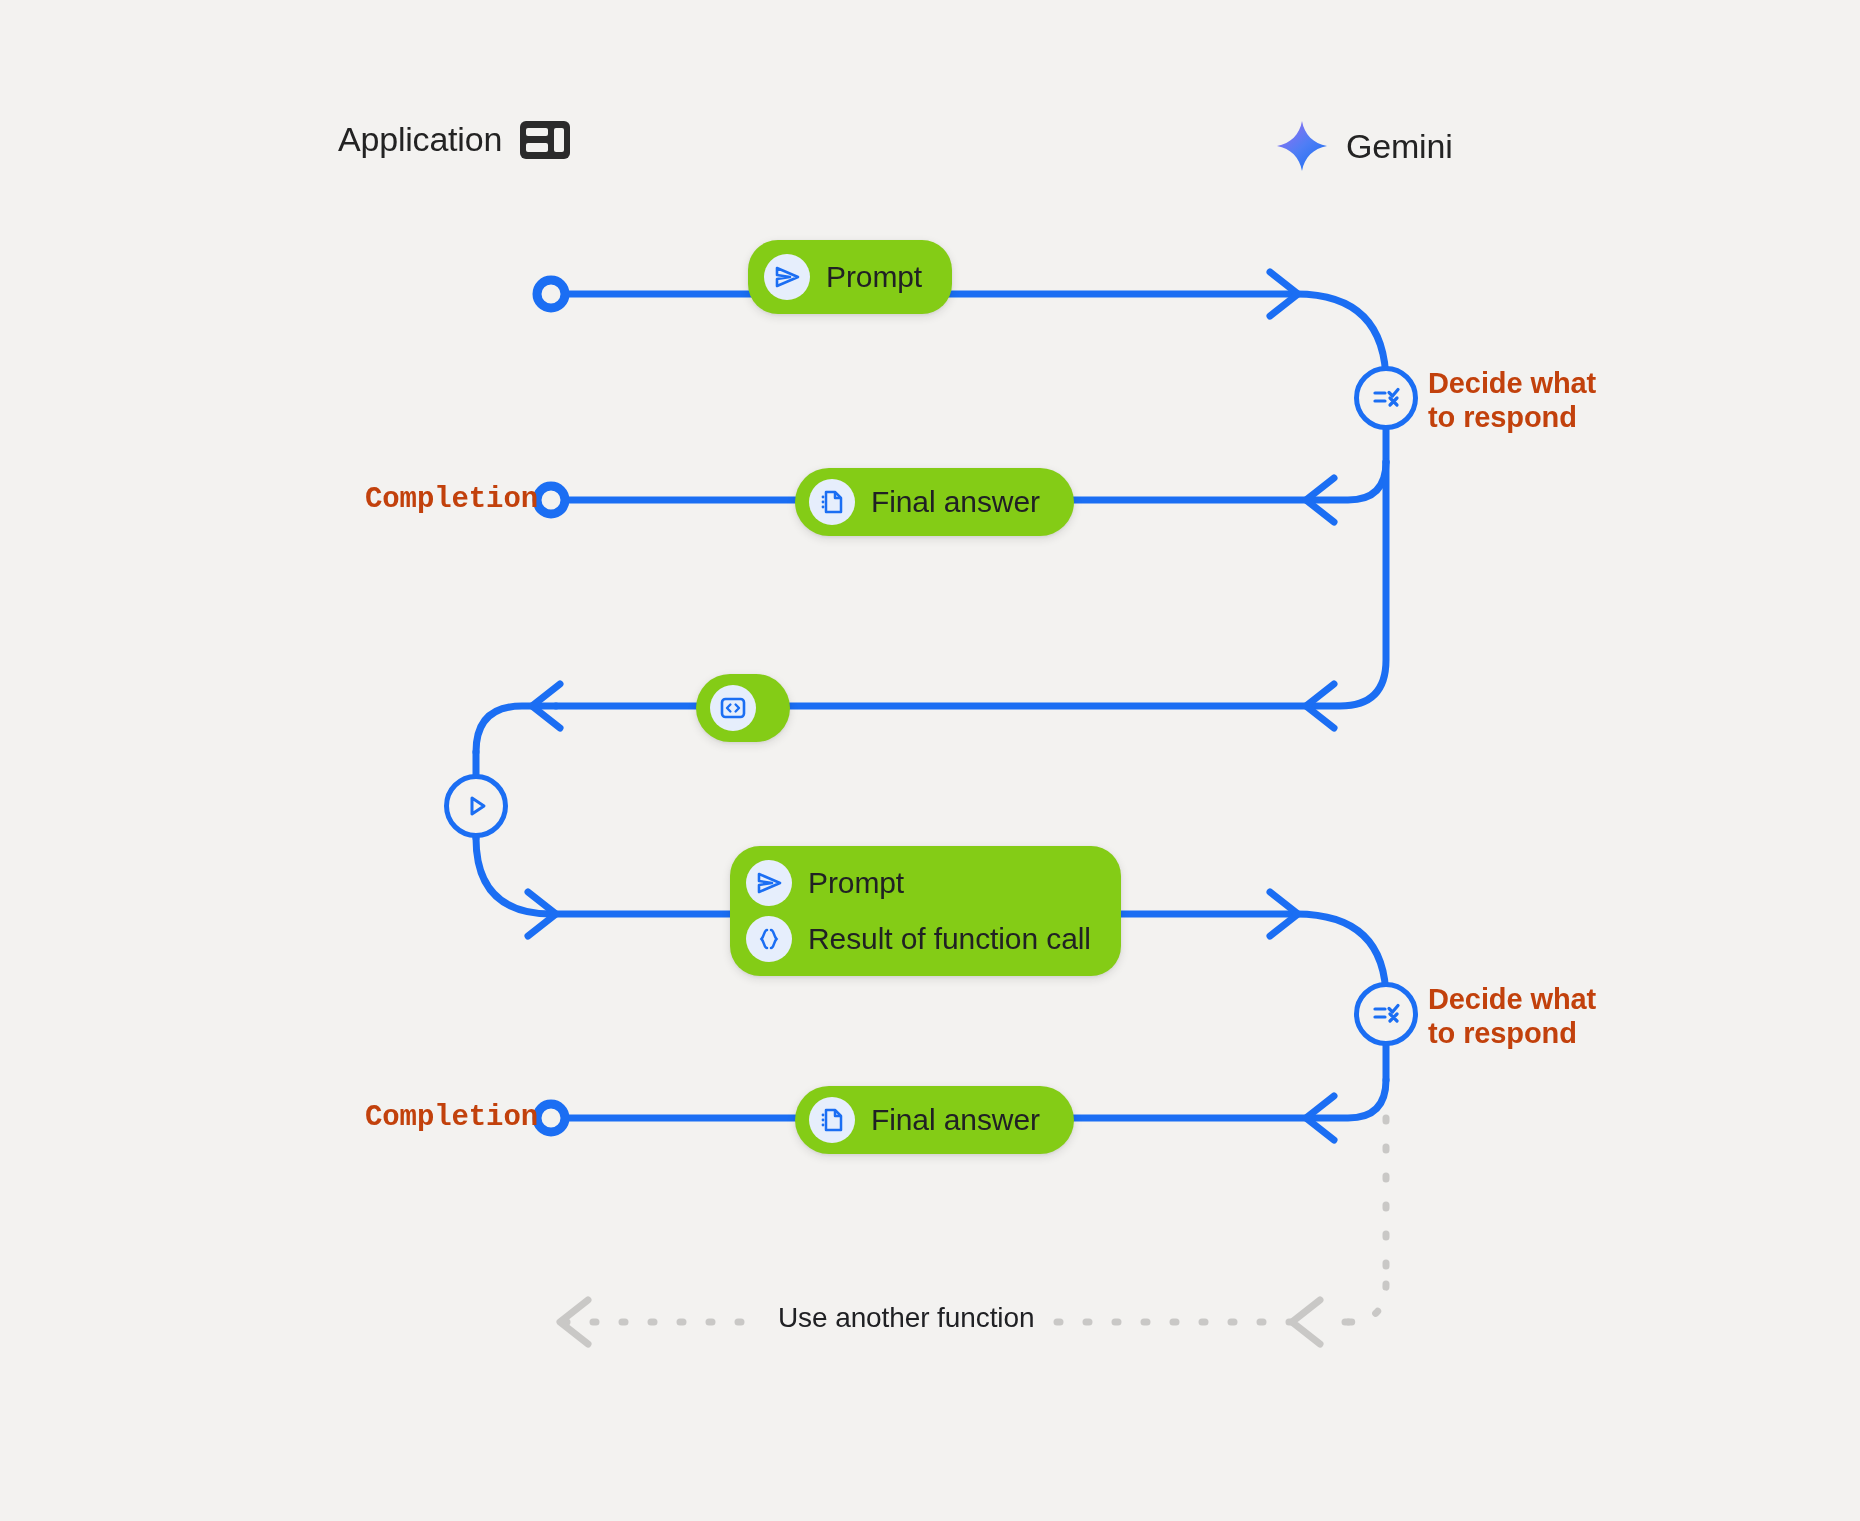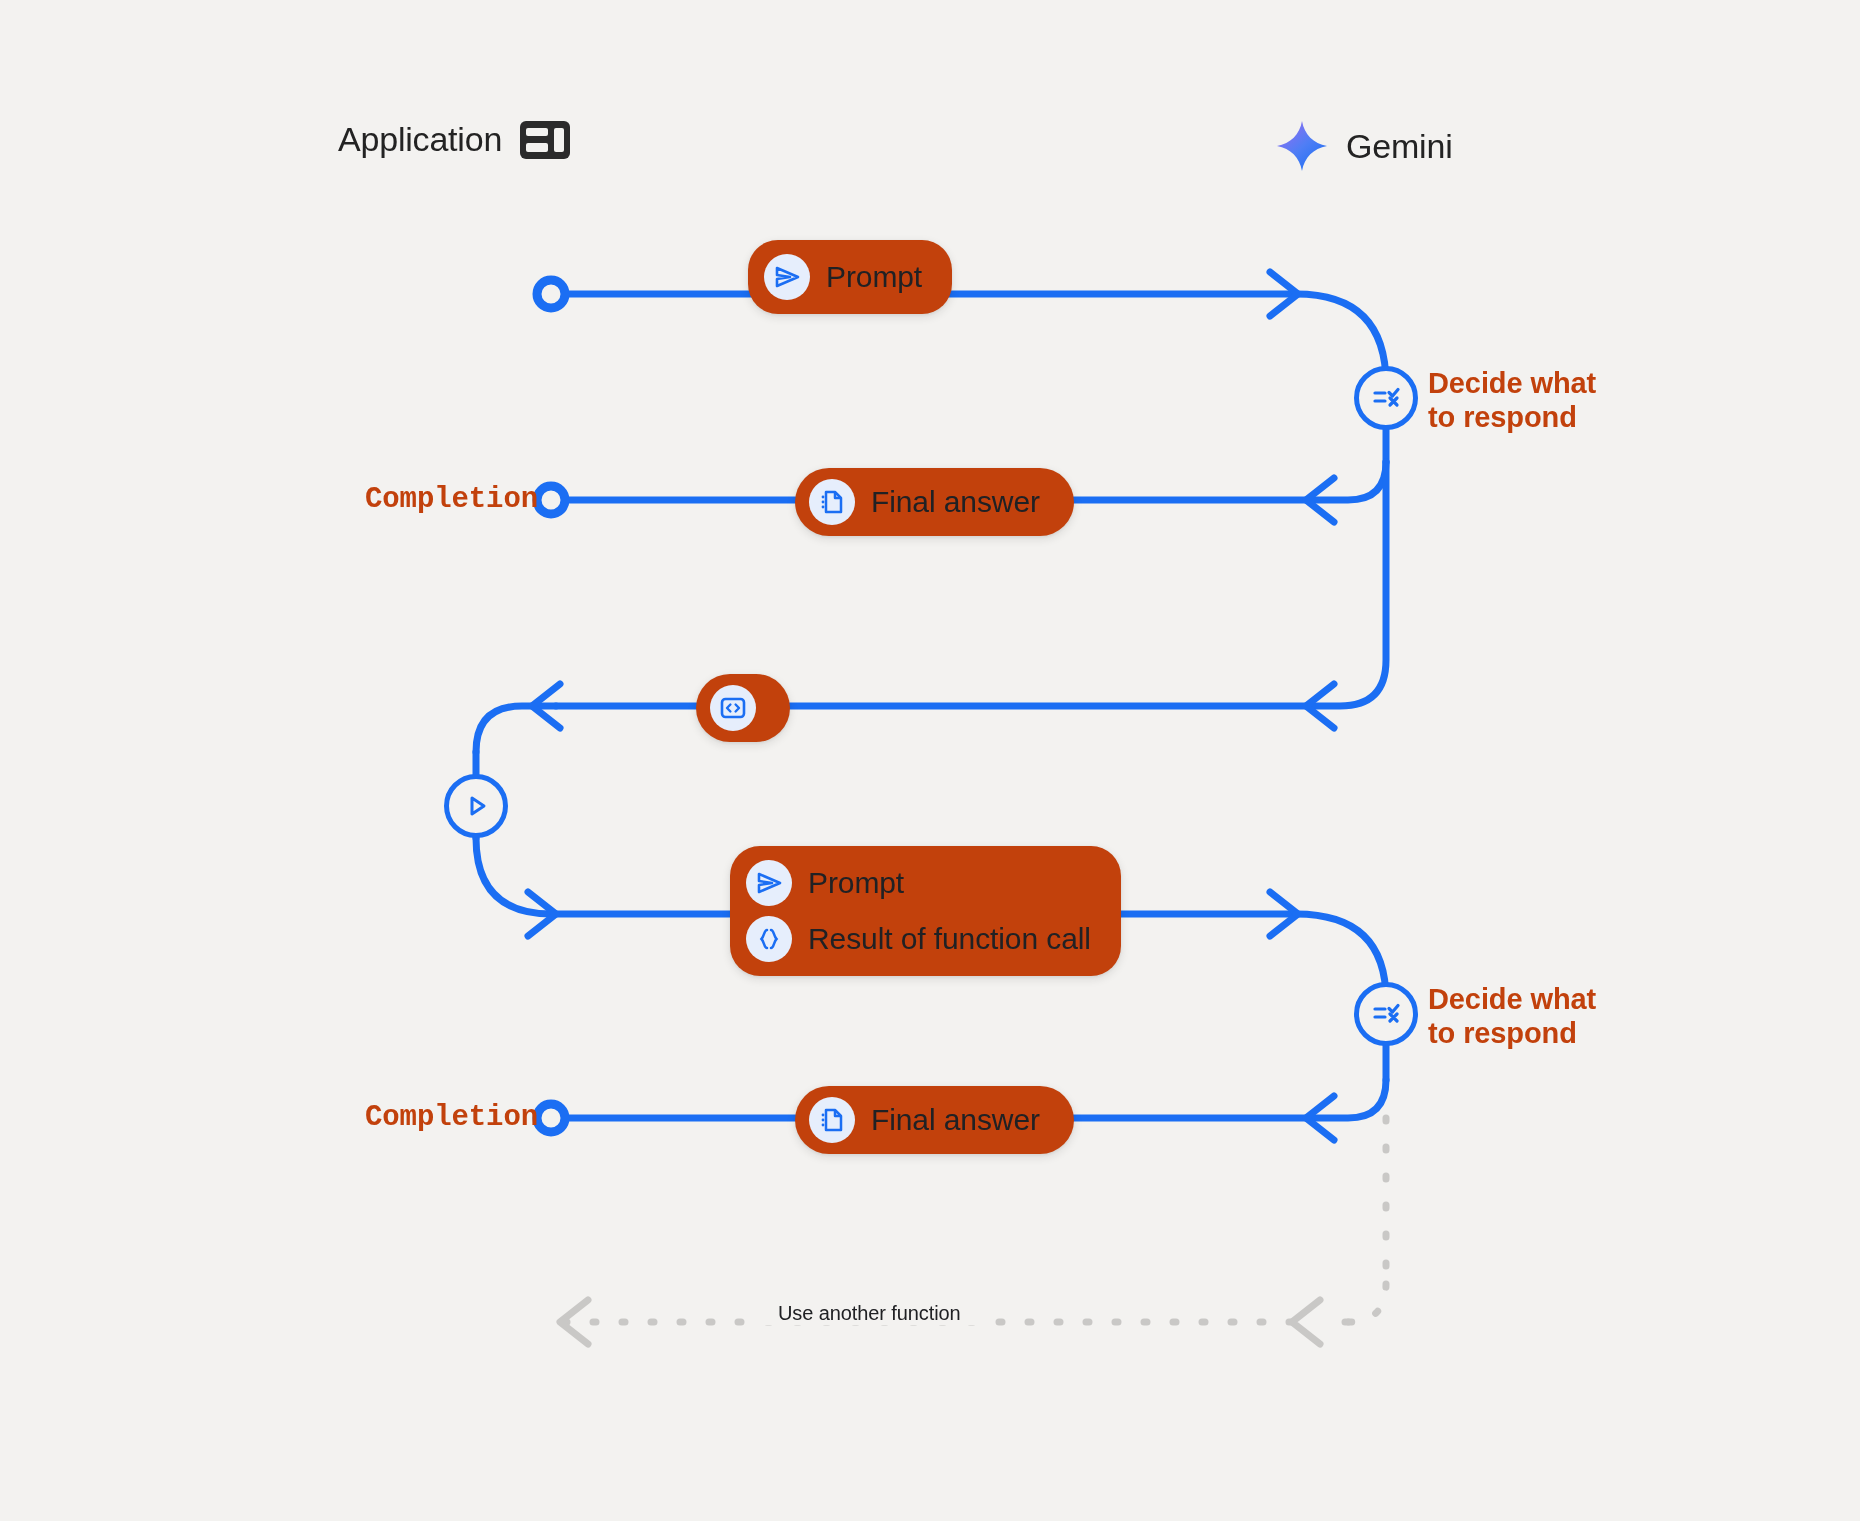--- a/index.html
+++ b/index.html
@@ -39,21 +39,21 @@
   }
   .col-head.app { left: 338px; top: 120px; }
   .col-head.gem { left: 1276px; top: 120px; }
 
   .app-icon { width: 50px; height: 38px; display:block; }
   .gem-icon { width: 52px; height: 52px; display:block; }
 
   
   .card {
     position: absolute;
-    background: #c2410c;
+    background: #84cc16;
     border-radius: 30px;
     box-shadow: 0 3px 10px rgba(30,30,30,0.11), 0 1px 3px rgba(30,30,30,0.07);
     padding: 14px 30px 14px 16px;
     display: flex;
     flex-direction: column;
     gap: 10px;
     z-index: 5;
   }
   .card.single { border-radius: 40px; padding: 11px 34px 11px 14px; }
   .row {
@@ -87,21 +87,21 @@
     font-weight: 700;
     letter-spacing: -0.1px;
     white-space: nowrap;
     z-index: 4;
   }
   .sidelabel.right { text-align: left; }
   .sidelabel.left  { text-align: left; font-family: Liberation Mono, monospace; }
 
   .loop-label {
     position: absolute;
-    font-size: 20px;
+    font-size: 28px;
     color: #202124;
     background: #f3f2f0;
     padding: 0 18px;
     white-space: nowrap;
     z-index: 4;
     letter-spacing: -0.1px;
   }
 
   
   .node {

